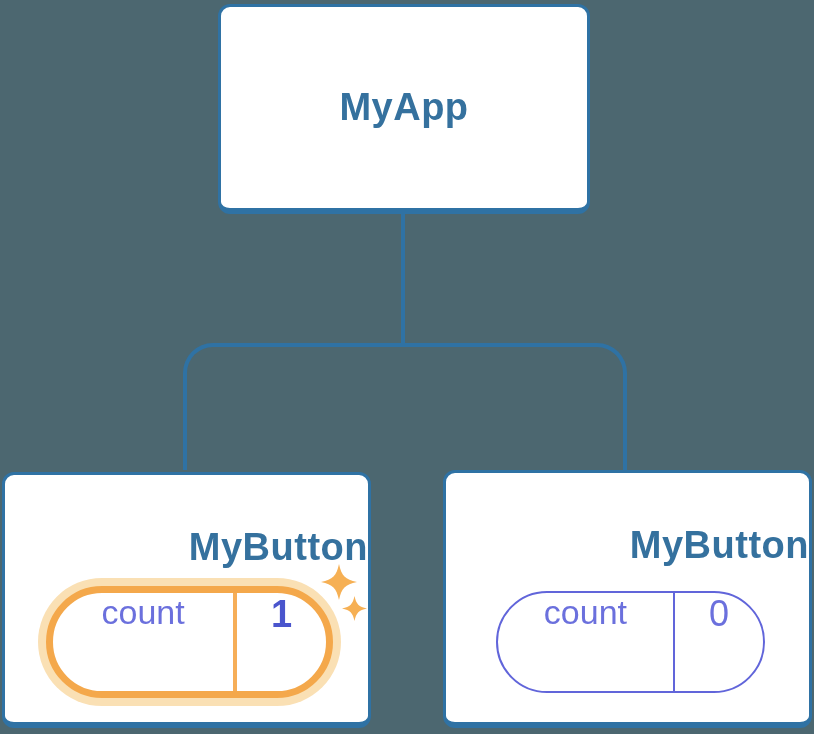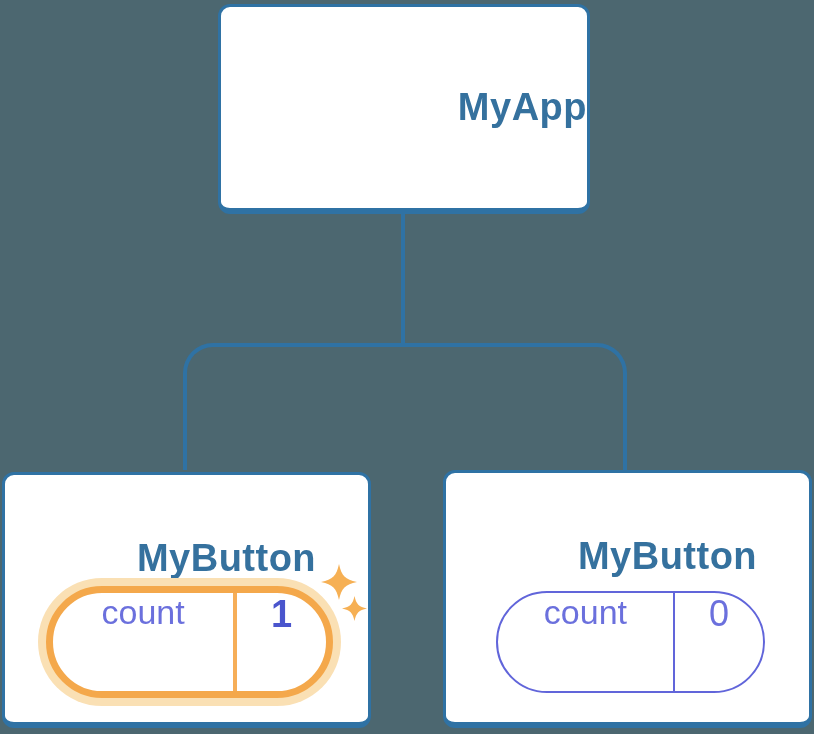--- a/index.html
+++ b/index.html
@@ -47,39 +47,38 @@
     border-bottom-width: 6px;
     border-radius: 12px;
   }
   .node-root {
     left: 218px;
     top: 4px;
     width: 372px;
     height: 210px;
     display: flex;
     align-items: center;
-    justify-content: flex-end;
+    justify-content: center;
   }
   .node-child-left  { left: 2px;   top: 472px; width: 369px; height: 256px; }
   .node-child-right { left: 443px; top: 470px; width: 369px; height: 258px; }
 
   .node-label {
     font-size: 38px;
     font-weight: 700;
     color: #35719E;
     letter-spacing: 0.5px;
   }
   .child-label {
     position: absolute;
     left: 0;
-    top: 64px;
+    top: 53px;
     width: 100%;
-    text-align: center;
+    text-align: right;
     line-height: 1;
-    padding-left: 40px;
   }
 
   
   .pill {
     position: absolute;
     box-sizing: border-box;
     background: #FFFFFF;
     display: flex;
     border-radius: 999px;
     align-items: stretch;

